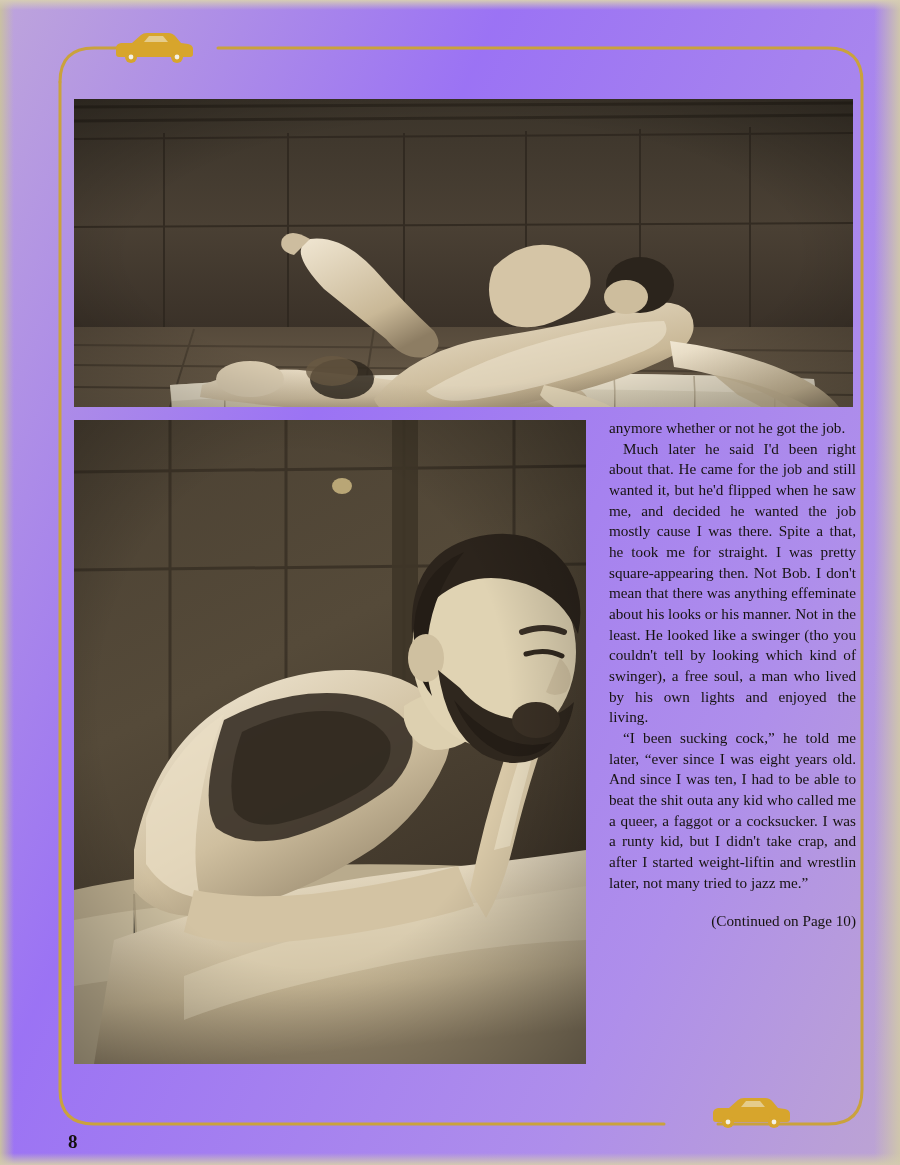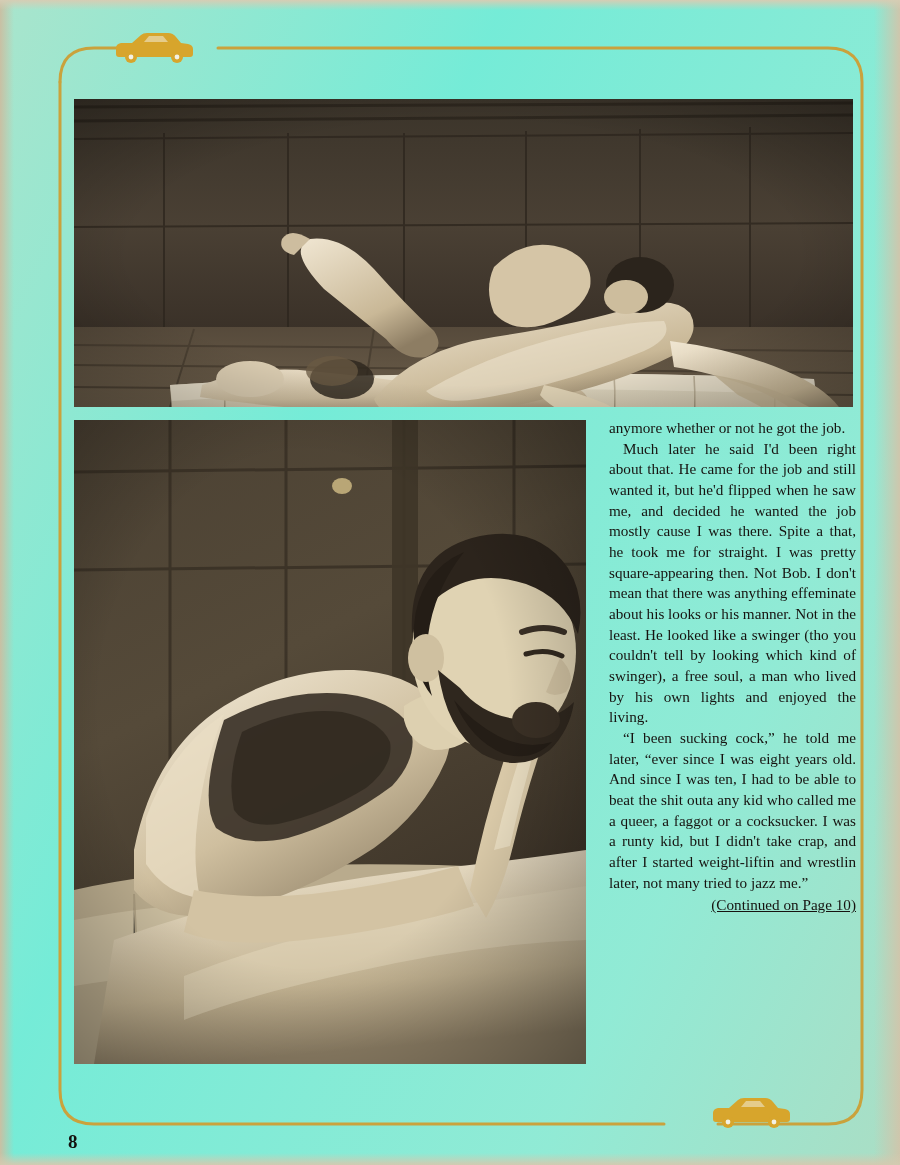--- a/index.html
+++ b/index.html
@@ -11,21 +11,21 @@
     width: 900px;
     height: 1165px;
     overflow: hidden;
     font-family: "Liberation Serif", serif;
   }
 
   .page {
     position: relative;
     width: 900px;
     height: 1165px;
-    background: #5eead4;
+    background: #8b5cf6;
     box-sizing: border-box;
   }
 
   
   .paper-tint {
     position: absolute;
     inset: 0;
     background:
       linear-gradient(115deg, rgba(231,224,198,0.55) 0%, rgba(247,244,233,0.15) 35%, rgba(240,235,215,0.35) 75%, rgba(222,213,186,0.6) 100%);
     pointer-events: none;
@@ -119,22 +119,21 @@
   }
   .column p {
     margin: 0 0 0 0;
   }
   .column p.indent {
     text-indent: 14px;
   }
   .column p.cont {
     text-indent: 0;
     text-align: right;
-    margin-top: 2px;
-    text-decoration: underline;
+    margin-top: 18px;
   }
 
   
   .folio {
     position: absolute;
     left: 68px;
     top: 1131px;
     font-family: "Liberation Serif", serif;
     font-weight: bold;
     font-size: 19px;

